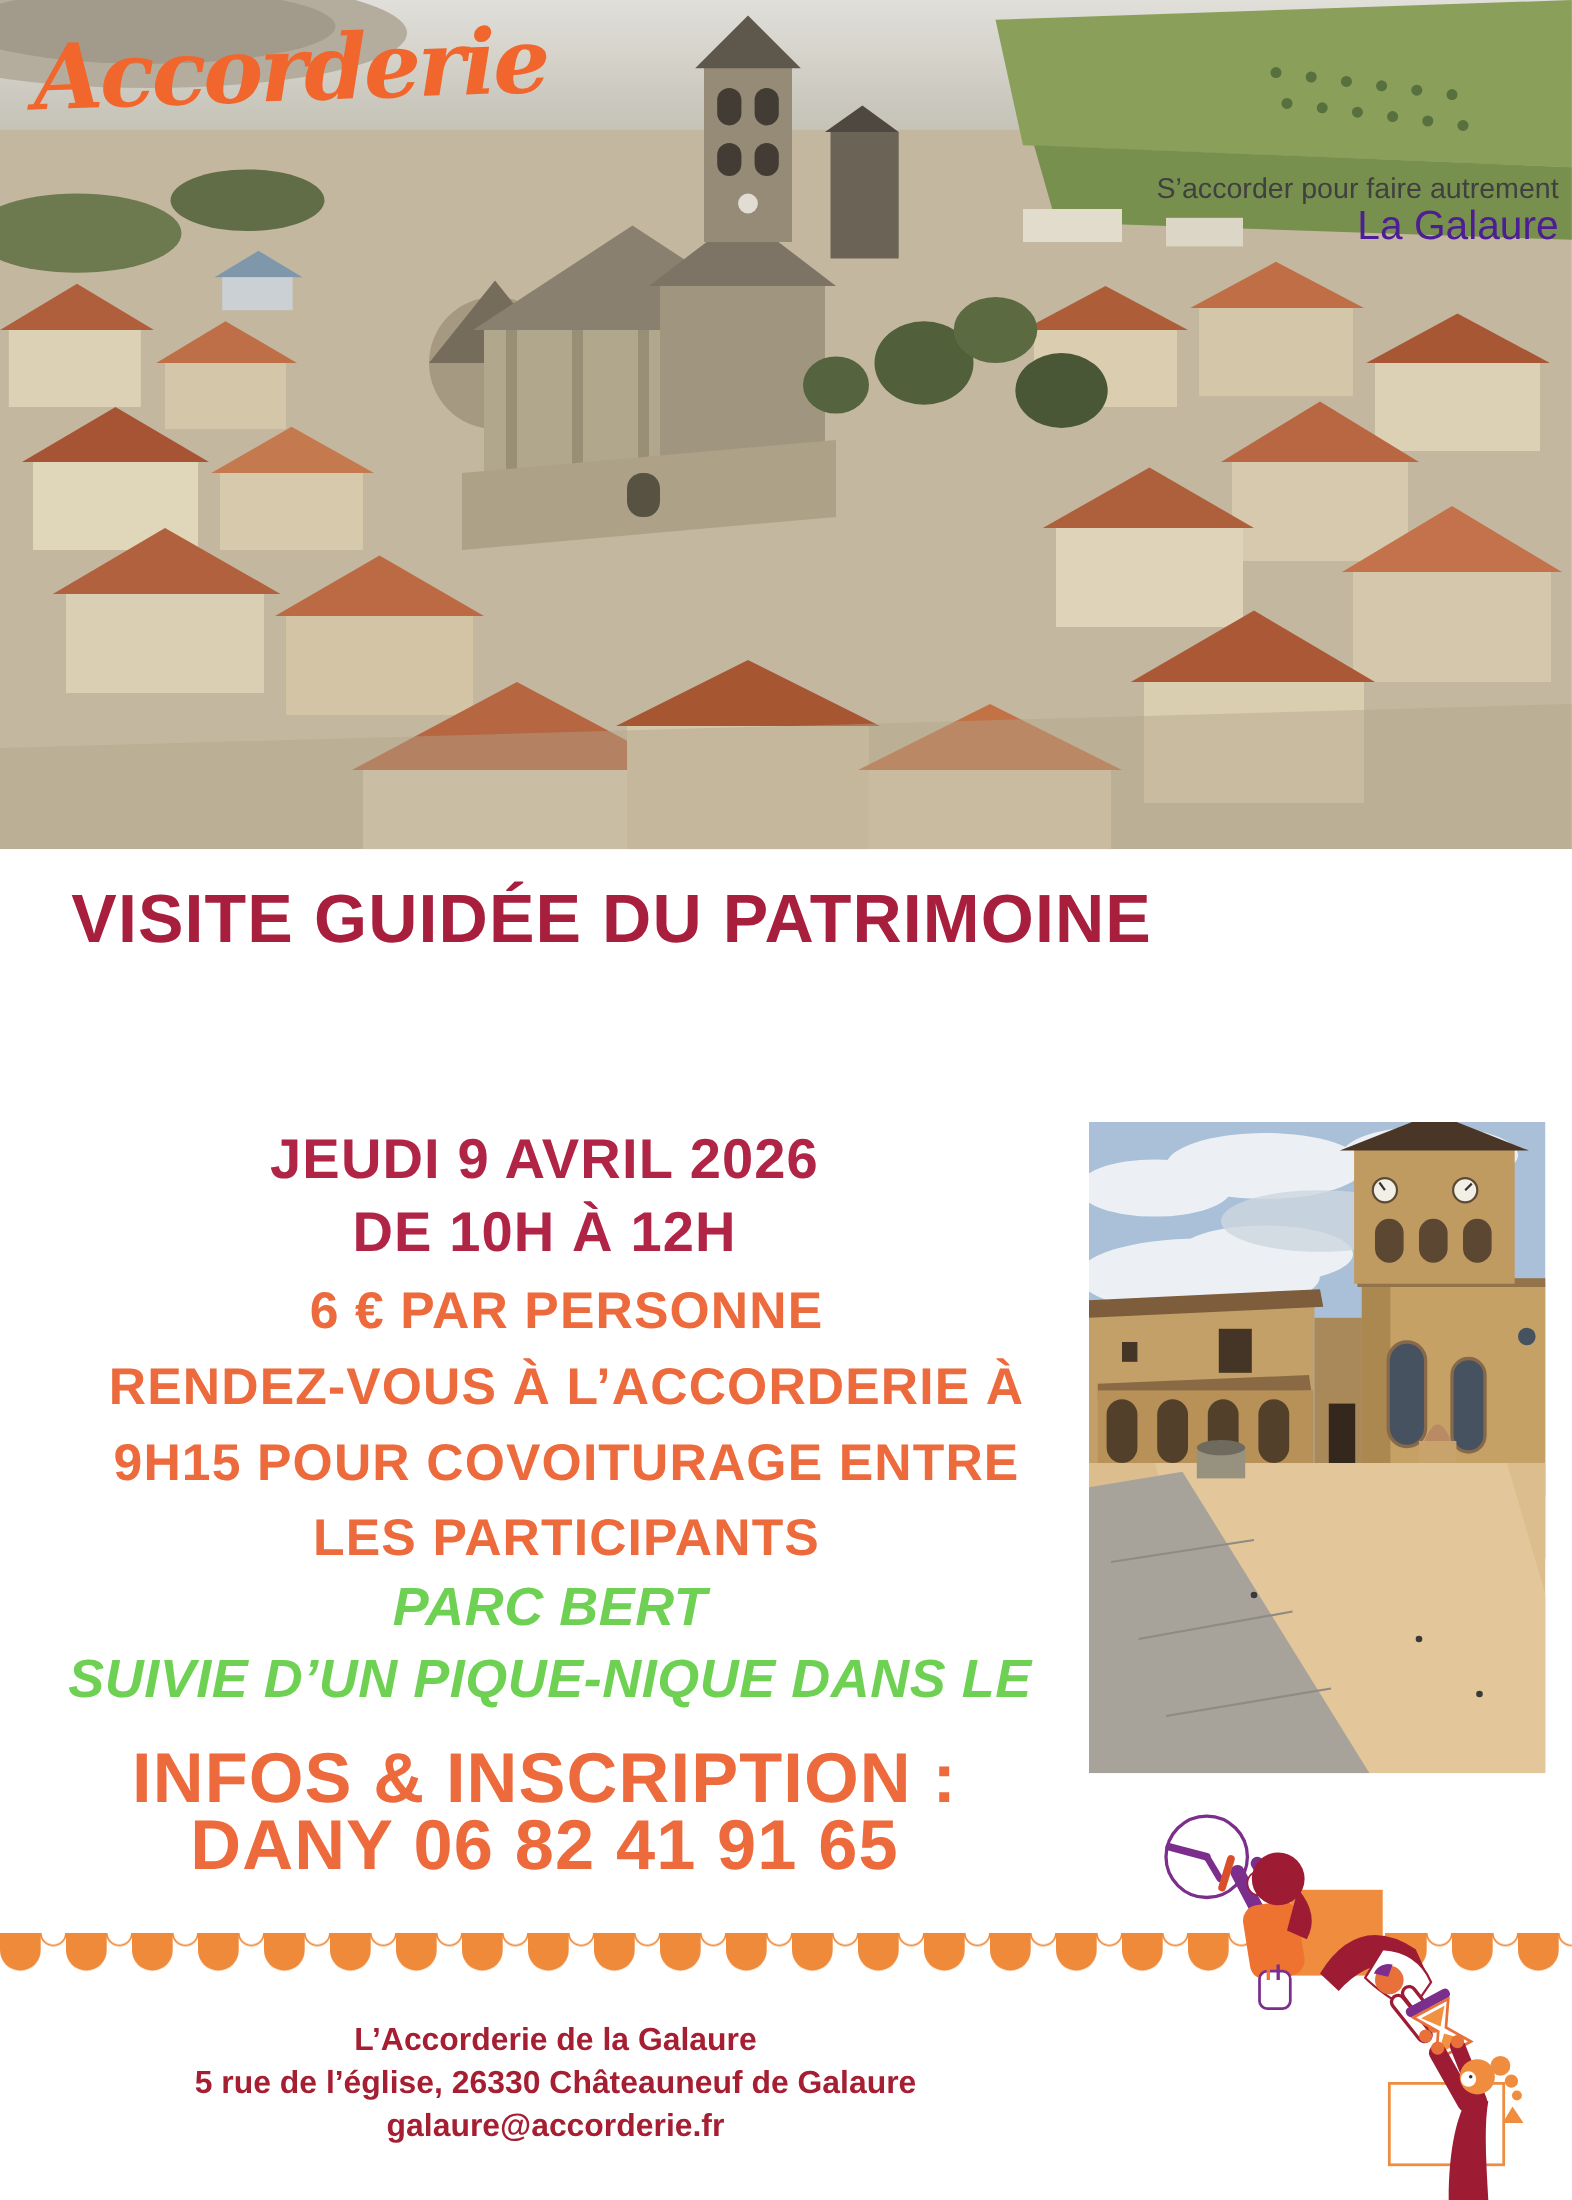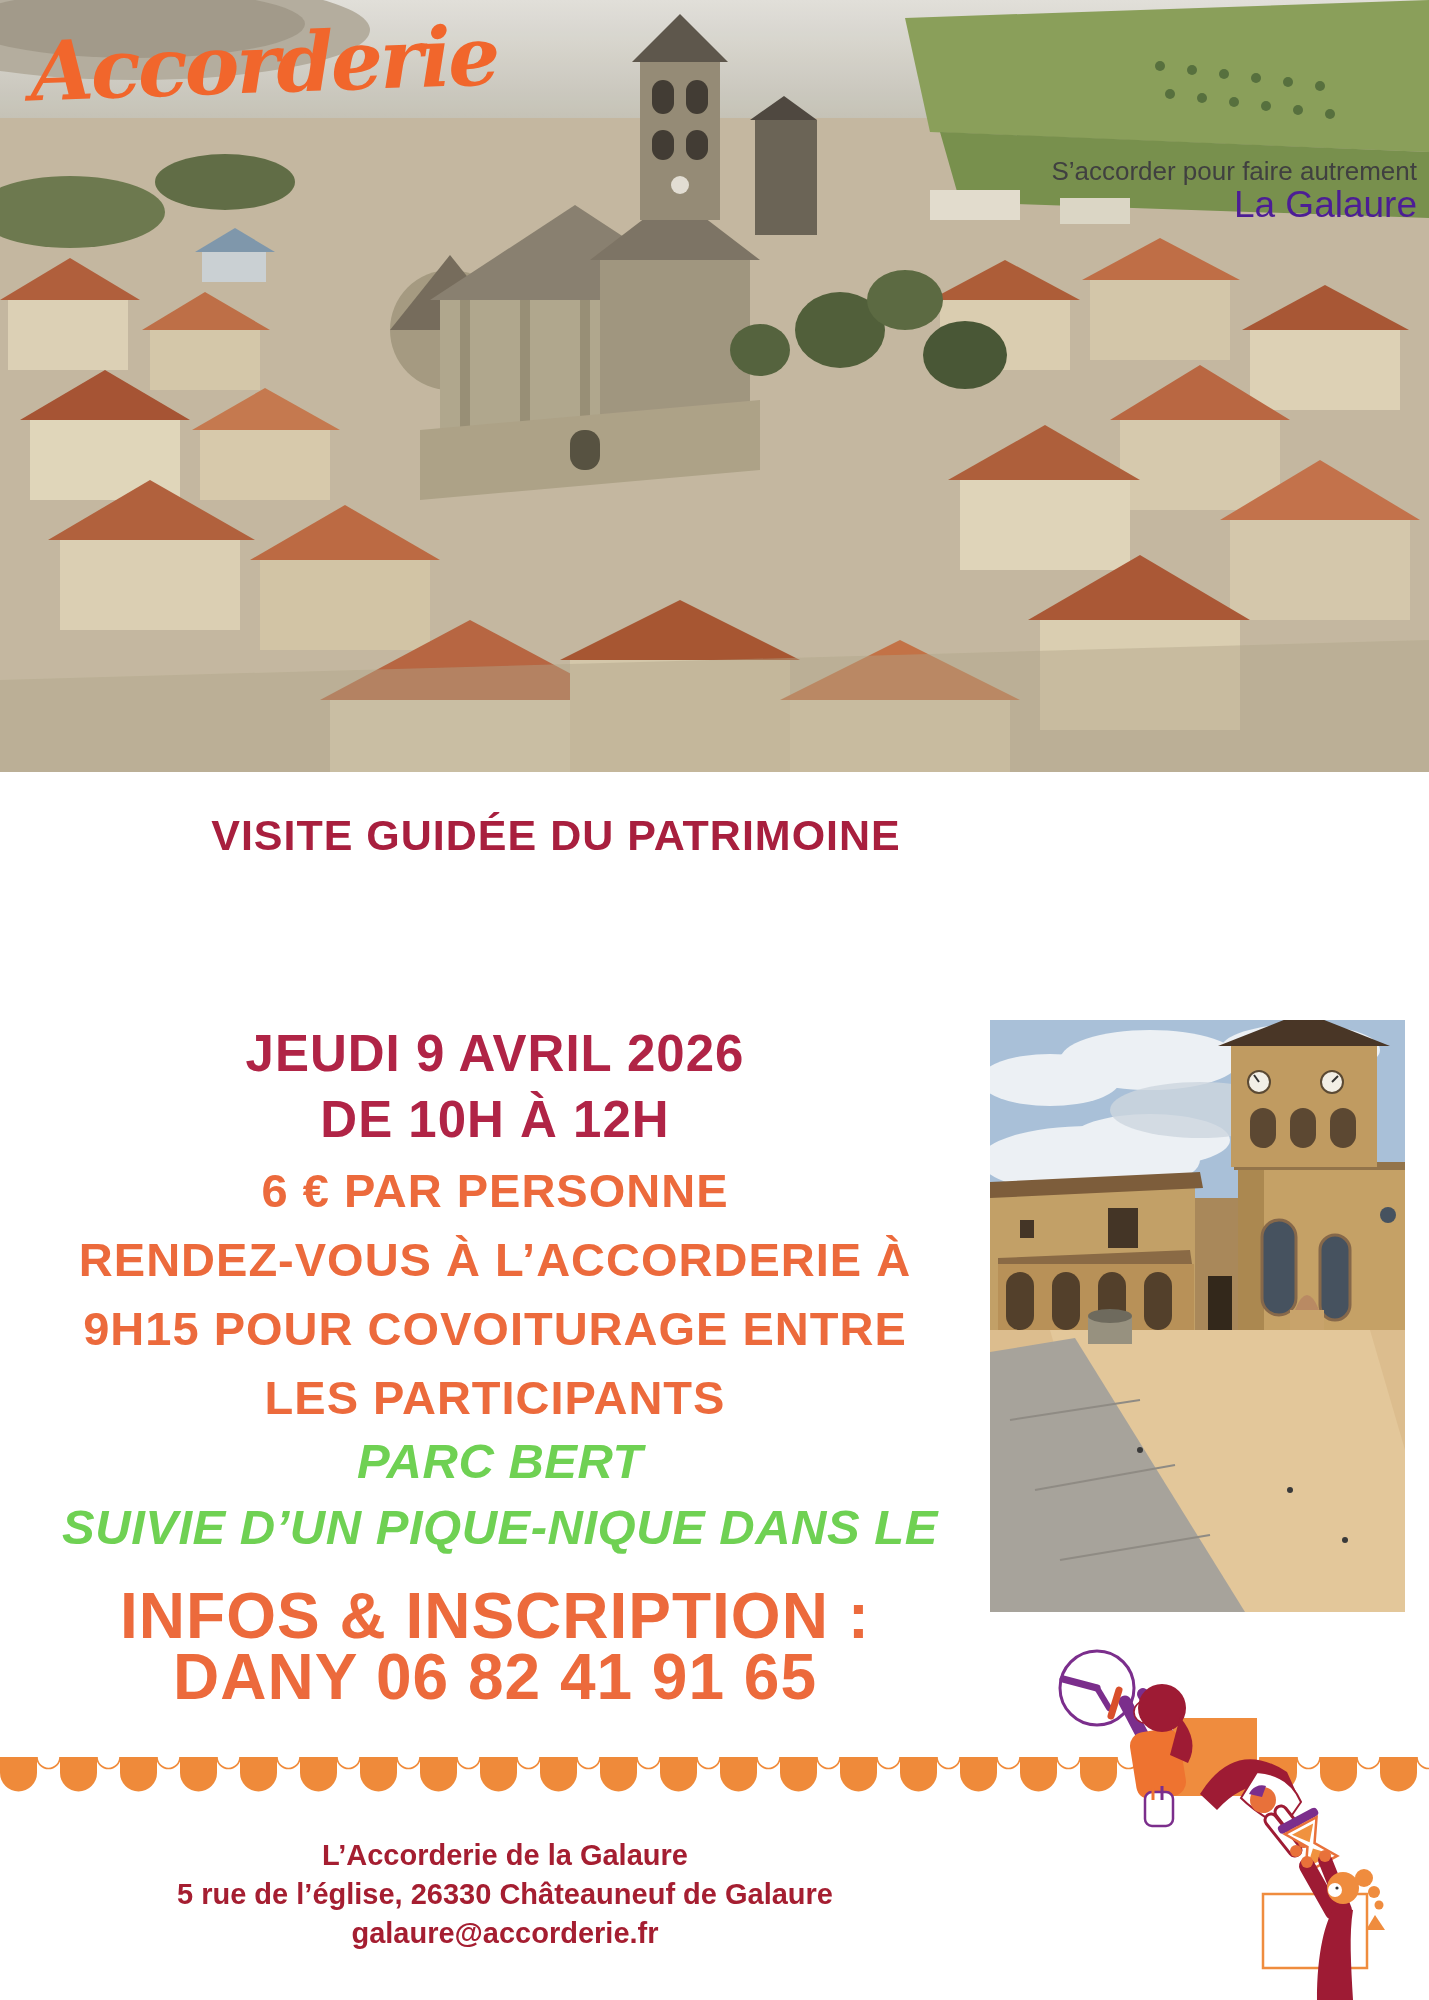--- a/index.html
+++ b/index.html
@@ -16,25 +16,25 @@
              border-radius:0 0 64px 26px;z-index:5;}
   .brand{position:absolute;left:30px;top:16px;width:430px;text-align:center;
          font-family:"DejaVu Serif",serif;font-style:italic;font-weight:700;
          font-size:82px;color:#f1662c;letter-spacing:-3px;transform:rotate(-2deg);}
   .tagline{position:absolute;right:12px;top:156px;font-size:26px;color:#404040;}
   .region{position:absolute;right:12px;top:184px;font-size:37px;font-weight:400;color:#4c1d95;}
 
   .stencil{font-weight:700;letter-spacing:1px;}
 
   .title{left:0;top:788px;width:1112px;text-align:center;color:#a81f3e;
-         font-size:43px;line-height:95px;}
+         font-size:62px;line-height:95px;}
   .dateb{left:0;top:1004px;width:990px;text-align:center;color:#b02446;
          font-size:51px;line-height:66px;margin-top:17px;}
   .details{left:0;top:1156px;width:990px;text-align:center;color:#ec6a3c;
-           font-size:47px;line-height:69px;}
+           font-size:47px;line-height:69px;padding-left:20px;}
   .picnic{left:0;top:1428px;width:1000px;text-align:center;color:#6fd153;
           font-size:49px;line-height:66px;font-weight:700;font-style:italic;letter-spacing:0.5px;}
   .contact{left:0;top:1586px;width:990px;text-align:center;color:#ec6a3c;
            font-size:64px;line-height:61px;}
 
   .side-photo{left:990px;top:1020px;width:415px;height:592px;z-index:1;}
   .side-photo svg{display:block;width:100%;height:100%;}
 
   .scallop{left:0;top:1757px;width:1429px;height:44px;z-index:2;}
   .illustration{left:995px;top:1622px;width:434px;height:378px;z-index:3;}

